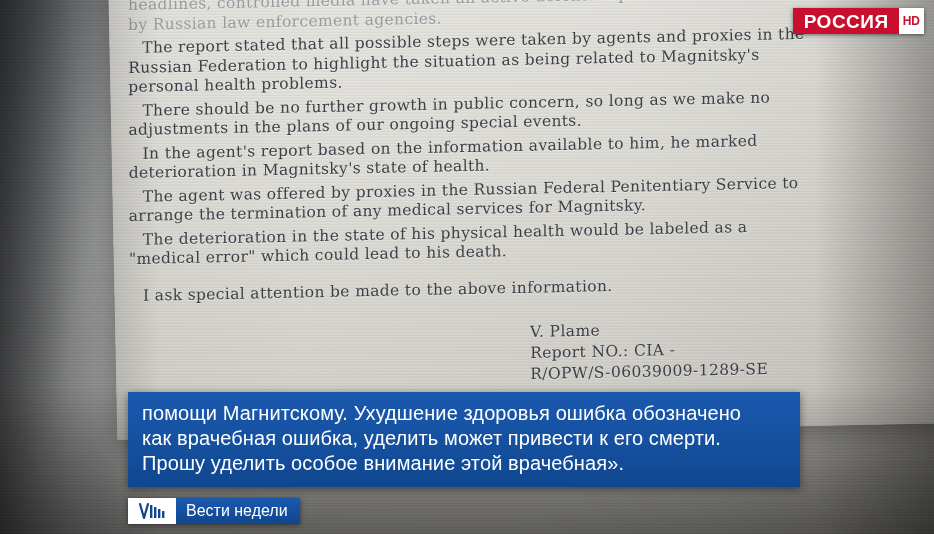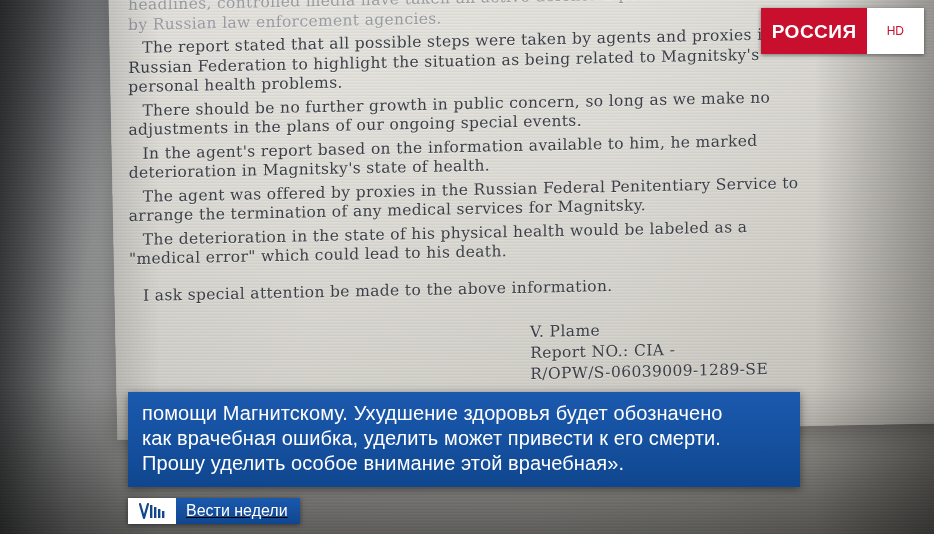--- a/index.html
+++ b/index.html
@@ -105,40 +105,40 @@
     text-shadow: 0 1px 0 rgba(255,255,255,0.35);
   }
 
   
   .channel-logo {
     position: absolute;
     top: 8px;
     right: 10px;
     display: flex;
     align-items: stretch;
-    height: 46px;
+    height: 26px;
     box-shadow: 0 1px 4px rgba(0,0,0,0.5);
   }
   .channel-logo .name {
     background: #c8102e;
     color: #ffffff;
     font-size: 19px;
     font-weight: bold;
     letter-spacing: 0.5px;
     padding: 0 10px 0 11px;
     display: flex;
     align-items: center;
     line-height: 1;
   }
   .channel-logo .hd {
     background: #ffffff;
     color: #c8102e;
     font-size: 12px;
-    font-weight: normal;
-    padding: 0 20px;
+    font-weight: bold;
+    padding: 0 4px;
     display: flex;
     align-items: center;
     line-height: 1;
   }
 
   
   .subtitle-band {
     position: absolute;
     left: 128px;
     top: 392px;
@@ -160,21 +160,20 @@
 
   
   .program-bug {
     position: absolute;
     left: 128px;
     top: 498px;
     display: flex;
     align-items: stretch;
     height: 26px;
     box-shadow: 0 1px 5px rgba(0,0,0,0.5);
-    text-decoration: underline;
   }
   .program-bug .mark {
     background: #ffffff;
     display: flex;
     align-items: center;
     justify-content: center;
     padding: 0 7px;
     min-width: 34px;
   }
   .program-bug .mark svg { display: block; }
@@ -218,21 +217,21 @@
 
   <div class="vignette"></div>
   <div class="scanlines"></div>
 
   <div class="channel-logo">
     <div class="name">РОССИЯ</div>
     <div class="hd">HD</div>
   </div>
 
   <div class="subtitle-band">
-    <div class="line">помощи Магнитскому. Ухудшение здоровья будет обозначено</div>
+    <div class="line">помощи Магнитскому. Ухудшение здоровья ошибка обозначено</div>
     <div class="line">как врачебная ошибка, уделить может привести к его смерти.</div>
     <div class="line">Прошу уделить особое внимание этой врачебная».</div>
   </div>
 
   <div class="program-bug">
     <div class="mark">
       <svg width="26" height="18" viewBox="0 0 26 18" aria-hidden="true">
         <path d="M1 2 L5 16 L9 2" fill="none" stroke="#0f468e" stroke-width="2.2" stroke-linecap="round" stroke-linejoin="round"></path>
         <rect x="11" y="3" width="2.4" height="13" fill="#0f468e"></rect>
         <rect x="15" y="5" width="2.4" height="11" fill="#0f468e"></rect>

